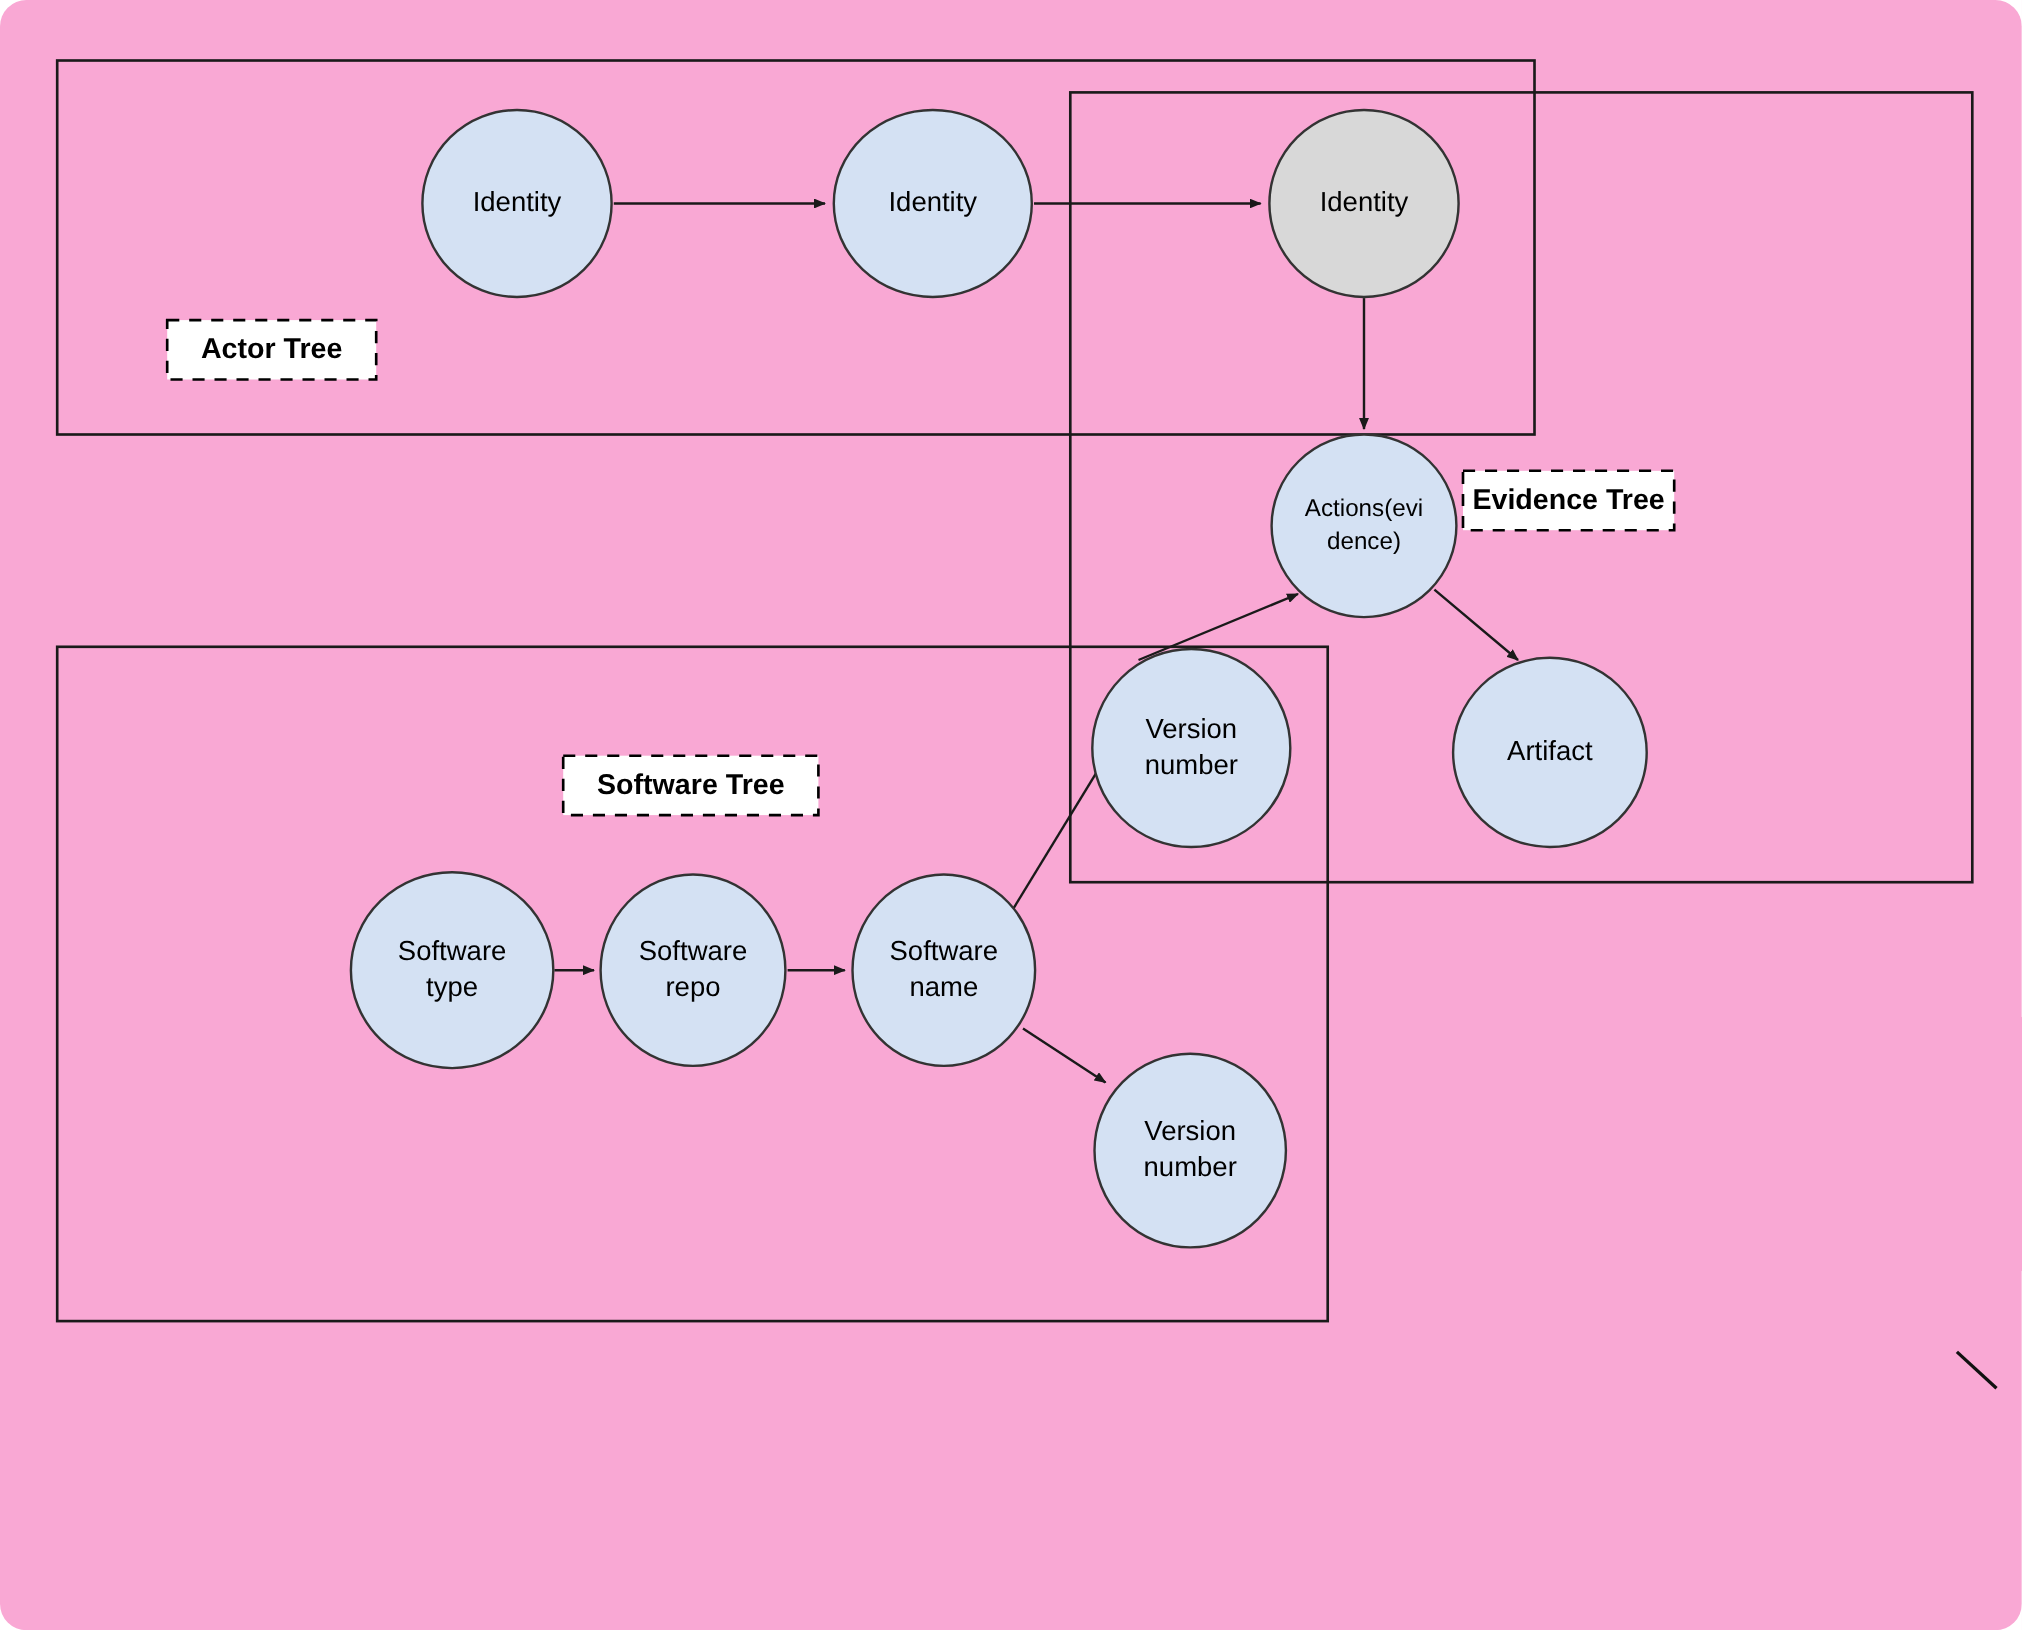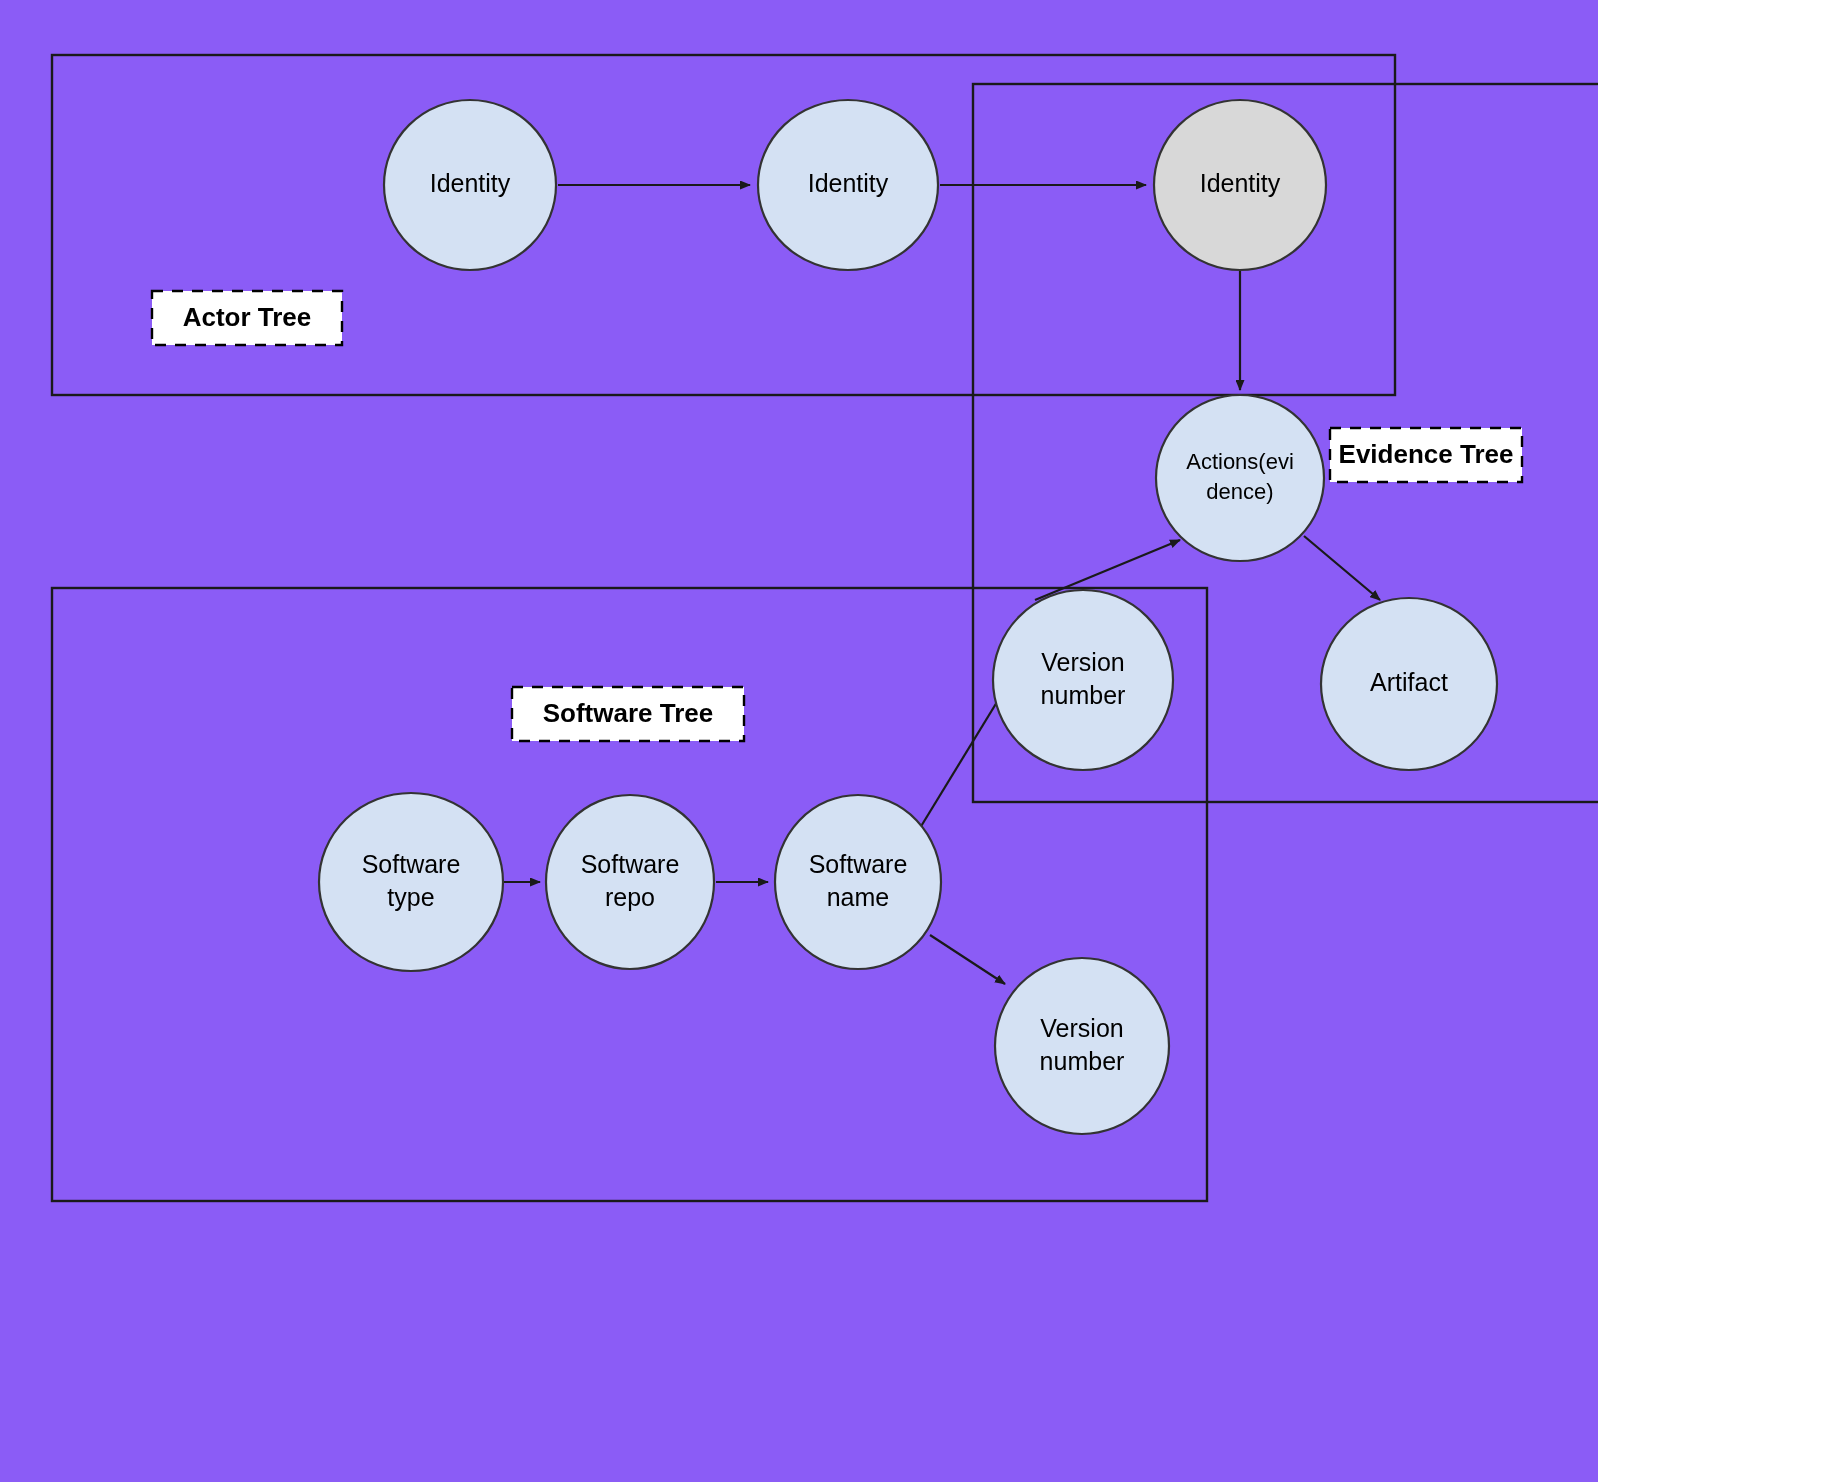--- a/index.html
+++ b/index.html
@@ -2,25 +2,26 @@
 <html><head>
 <meta charset="utf-8">
 <style>
   html, body {
     margin: 0;
     padding: 0;
     background: #ffffff;
   }
   #canvas {
     position: relative;
-    width: 1598px;
+    width: 1838px;
     height: 1482px;
-    background: #8b5cf6;
+    background: #f9a8d4;
     font-family: "Liberation Sans", sans-serif;
     overflow: hidden;
+    border-radius: 24px;
   }
   svg.layer {
     position: absolute;
     top: 0;
     left: 0;
     width: 1838px;
     height: 1482px;
   }
   .grp-box {
     fill: none;

